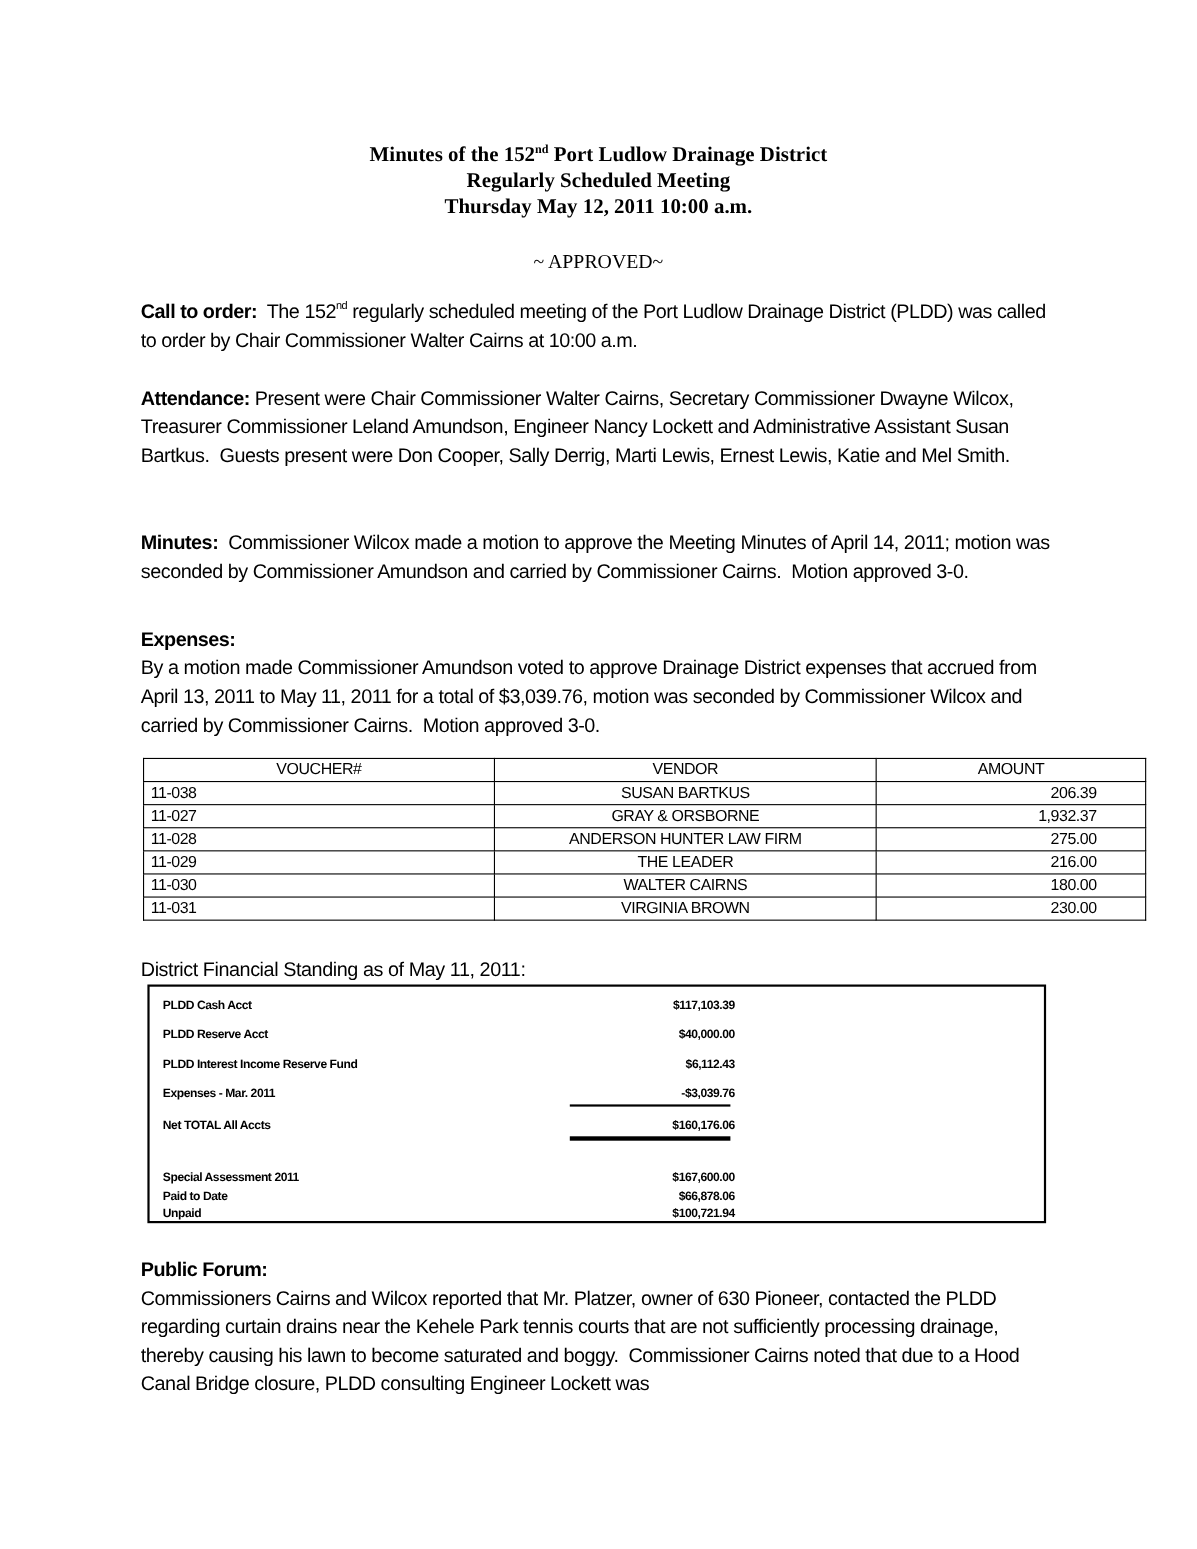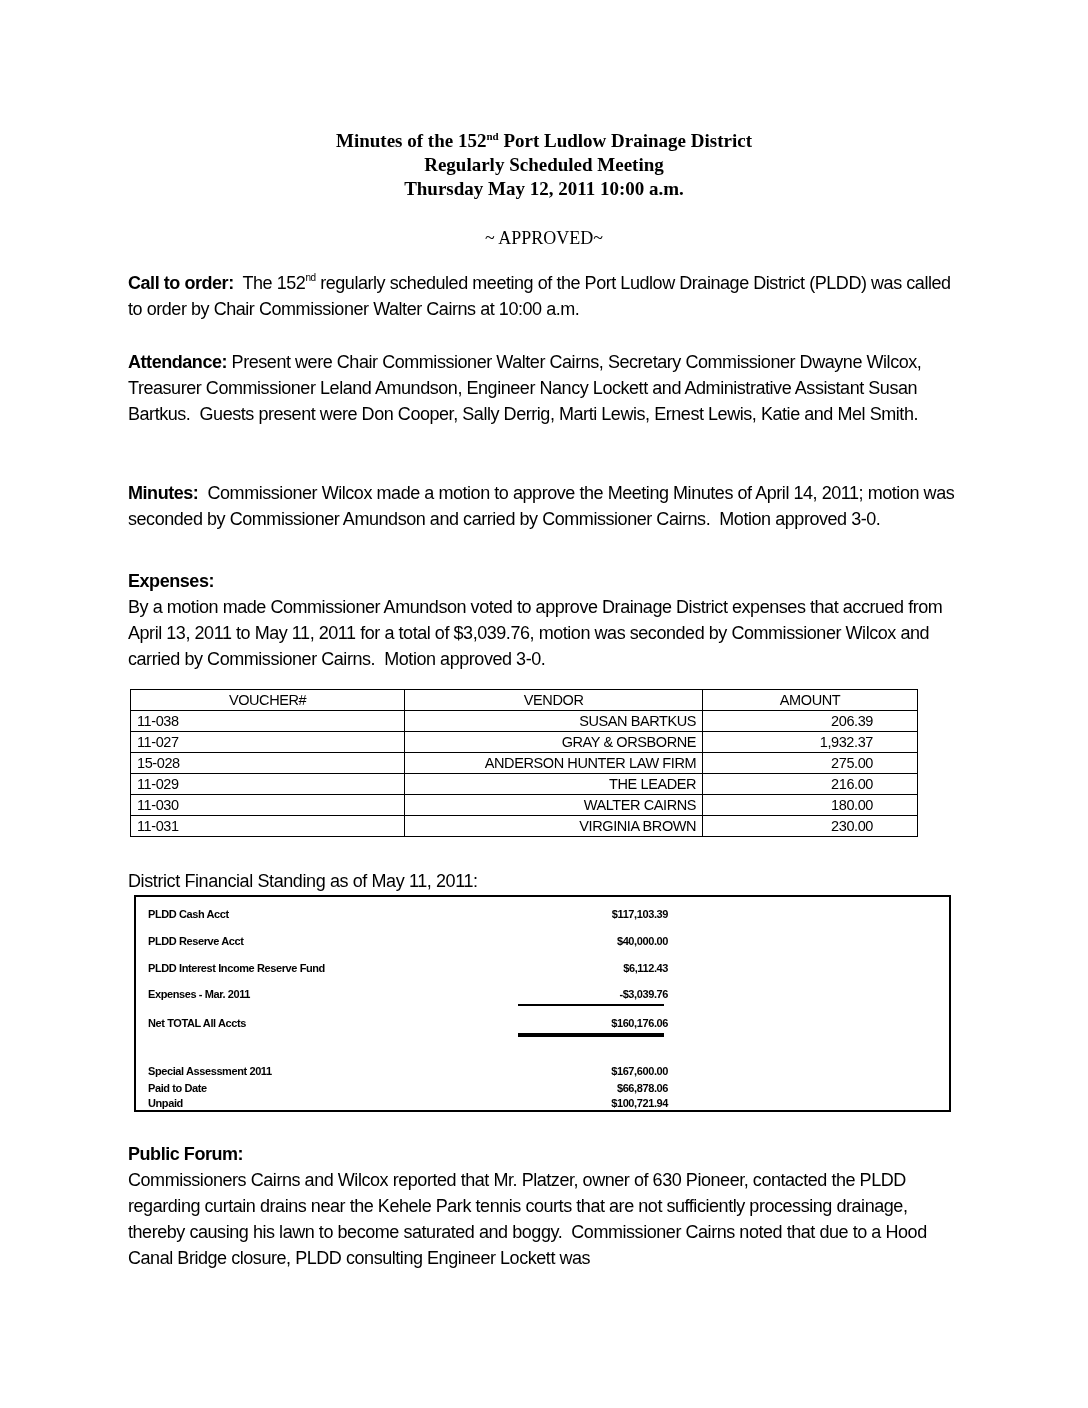--- a/index.html
+++ b/index.html
@@ -8,26 +8,26 @@
   .title-block { position: absolute; left: 0; width: 1088px; top: 129px; text-align: center;
     font-family: "Liberation Serif", serif; font-weight: bold; font-size: 19px; line-height: 24px; }
   .title-block sup { font-size: 11px; vertical-align: 7px; line-height: 0; }
   .approved { position: absolute; left: 0; width: 1088px; top: 228px; text-align: center;
     font-family: "Liberation Serif", serif; font-size: 18px; }
   .body-text { position: absolute; left: 128px; width: 840px;
     font-family: "Liberation Sans Narrow", "Liberation Sans", sans-serif; font-size: 18px; line-height: 26px;
     letter-spacing: -0.45px; }
   .body-text b { font-weight: bold; }
   .body-text sup { font-size: 10px; vertical-align: 8px; line-height: 0; }
-  table.exp { position: absolute; left: 130px; top: 689px; width: 788px; border-collapse: collapse;
+  table.exp { position: absolute; left: 130px; top: 689px; width: 912px; border-collapse: collapse;
     font-family: "Liberation Sans", sans-serif; font-size: 14.5px; letter-spacing: -0.4px; }
   table.exp td, table.exp th { border: 1.5px solid #000; height: 20px; padding: 0 6px; font-weight: normal; }
   table.exp th { text-align: center; }
   .c1 { width: 288px; }
-  .c2 { width: 315px; text-align: right; }
+  .c2 { width: 315px; text-align: center; }
   .c3 { width: 180px; text-align: right; padding-right: 44px !important; }
   th.c3h { text-align: center; }
   .fs-head { position: absolute; left: 128px; top: 871px; font-family: "Liberation Sans", sans-serif;
     font-weight: normal; font-size: 18px; letter-spacing: -0.4px; }
   .fs-box { position: absolute; left: 134px; top: 895px; width: 817px; height: 217px; border: 2px solid #000; box-sizing: border-box; }
   .fs-row { position: absolute; left: 12px; width: 520px; font-family: "Liberation Sans", sans-serif;
     font-weight: bold; font-size: 11px; letter-spacing: -0.4px; }
   .fs-row .lbl { position: absolute; left: 0; }
   .fs-row .val { position: absolute; right: 0; text-align: right; }
   .rule-thin { position: absolute; left: 382px; width: 146px; height: 1.5px; background: #000; }
@@ -76,21 +76,21 @@
           <td class="c1">11-038</td>
           <td class="c2">SUSAN BARTKUS</td>
           <td class="c3">206.39</td>
         </tr>
       <tr>
           <td class="c1">11-027</td>
           <td class="c2">GRAY &amp; ORSBORNE</td>
           <td class="c3">1,932.37</td>
         </tr>
       <tr>
-          <td class="c1">15-028</td>
+          <td class="c1">11-028</td>
           <td class="c2">ANDERSON HUNTER LAW FIRM</td>
           <td class="c3">275.00</td>
         </tr>
       <tr>
           <td class="c1">11-029</td>
           <td class="c2">THE LEADER</td>
           <td class="c3">216.00</td>
         </tr>
       <tr>
           <td class="c1">11-030</td>

